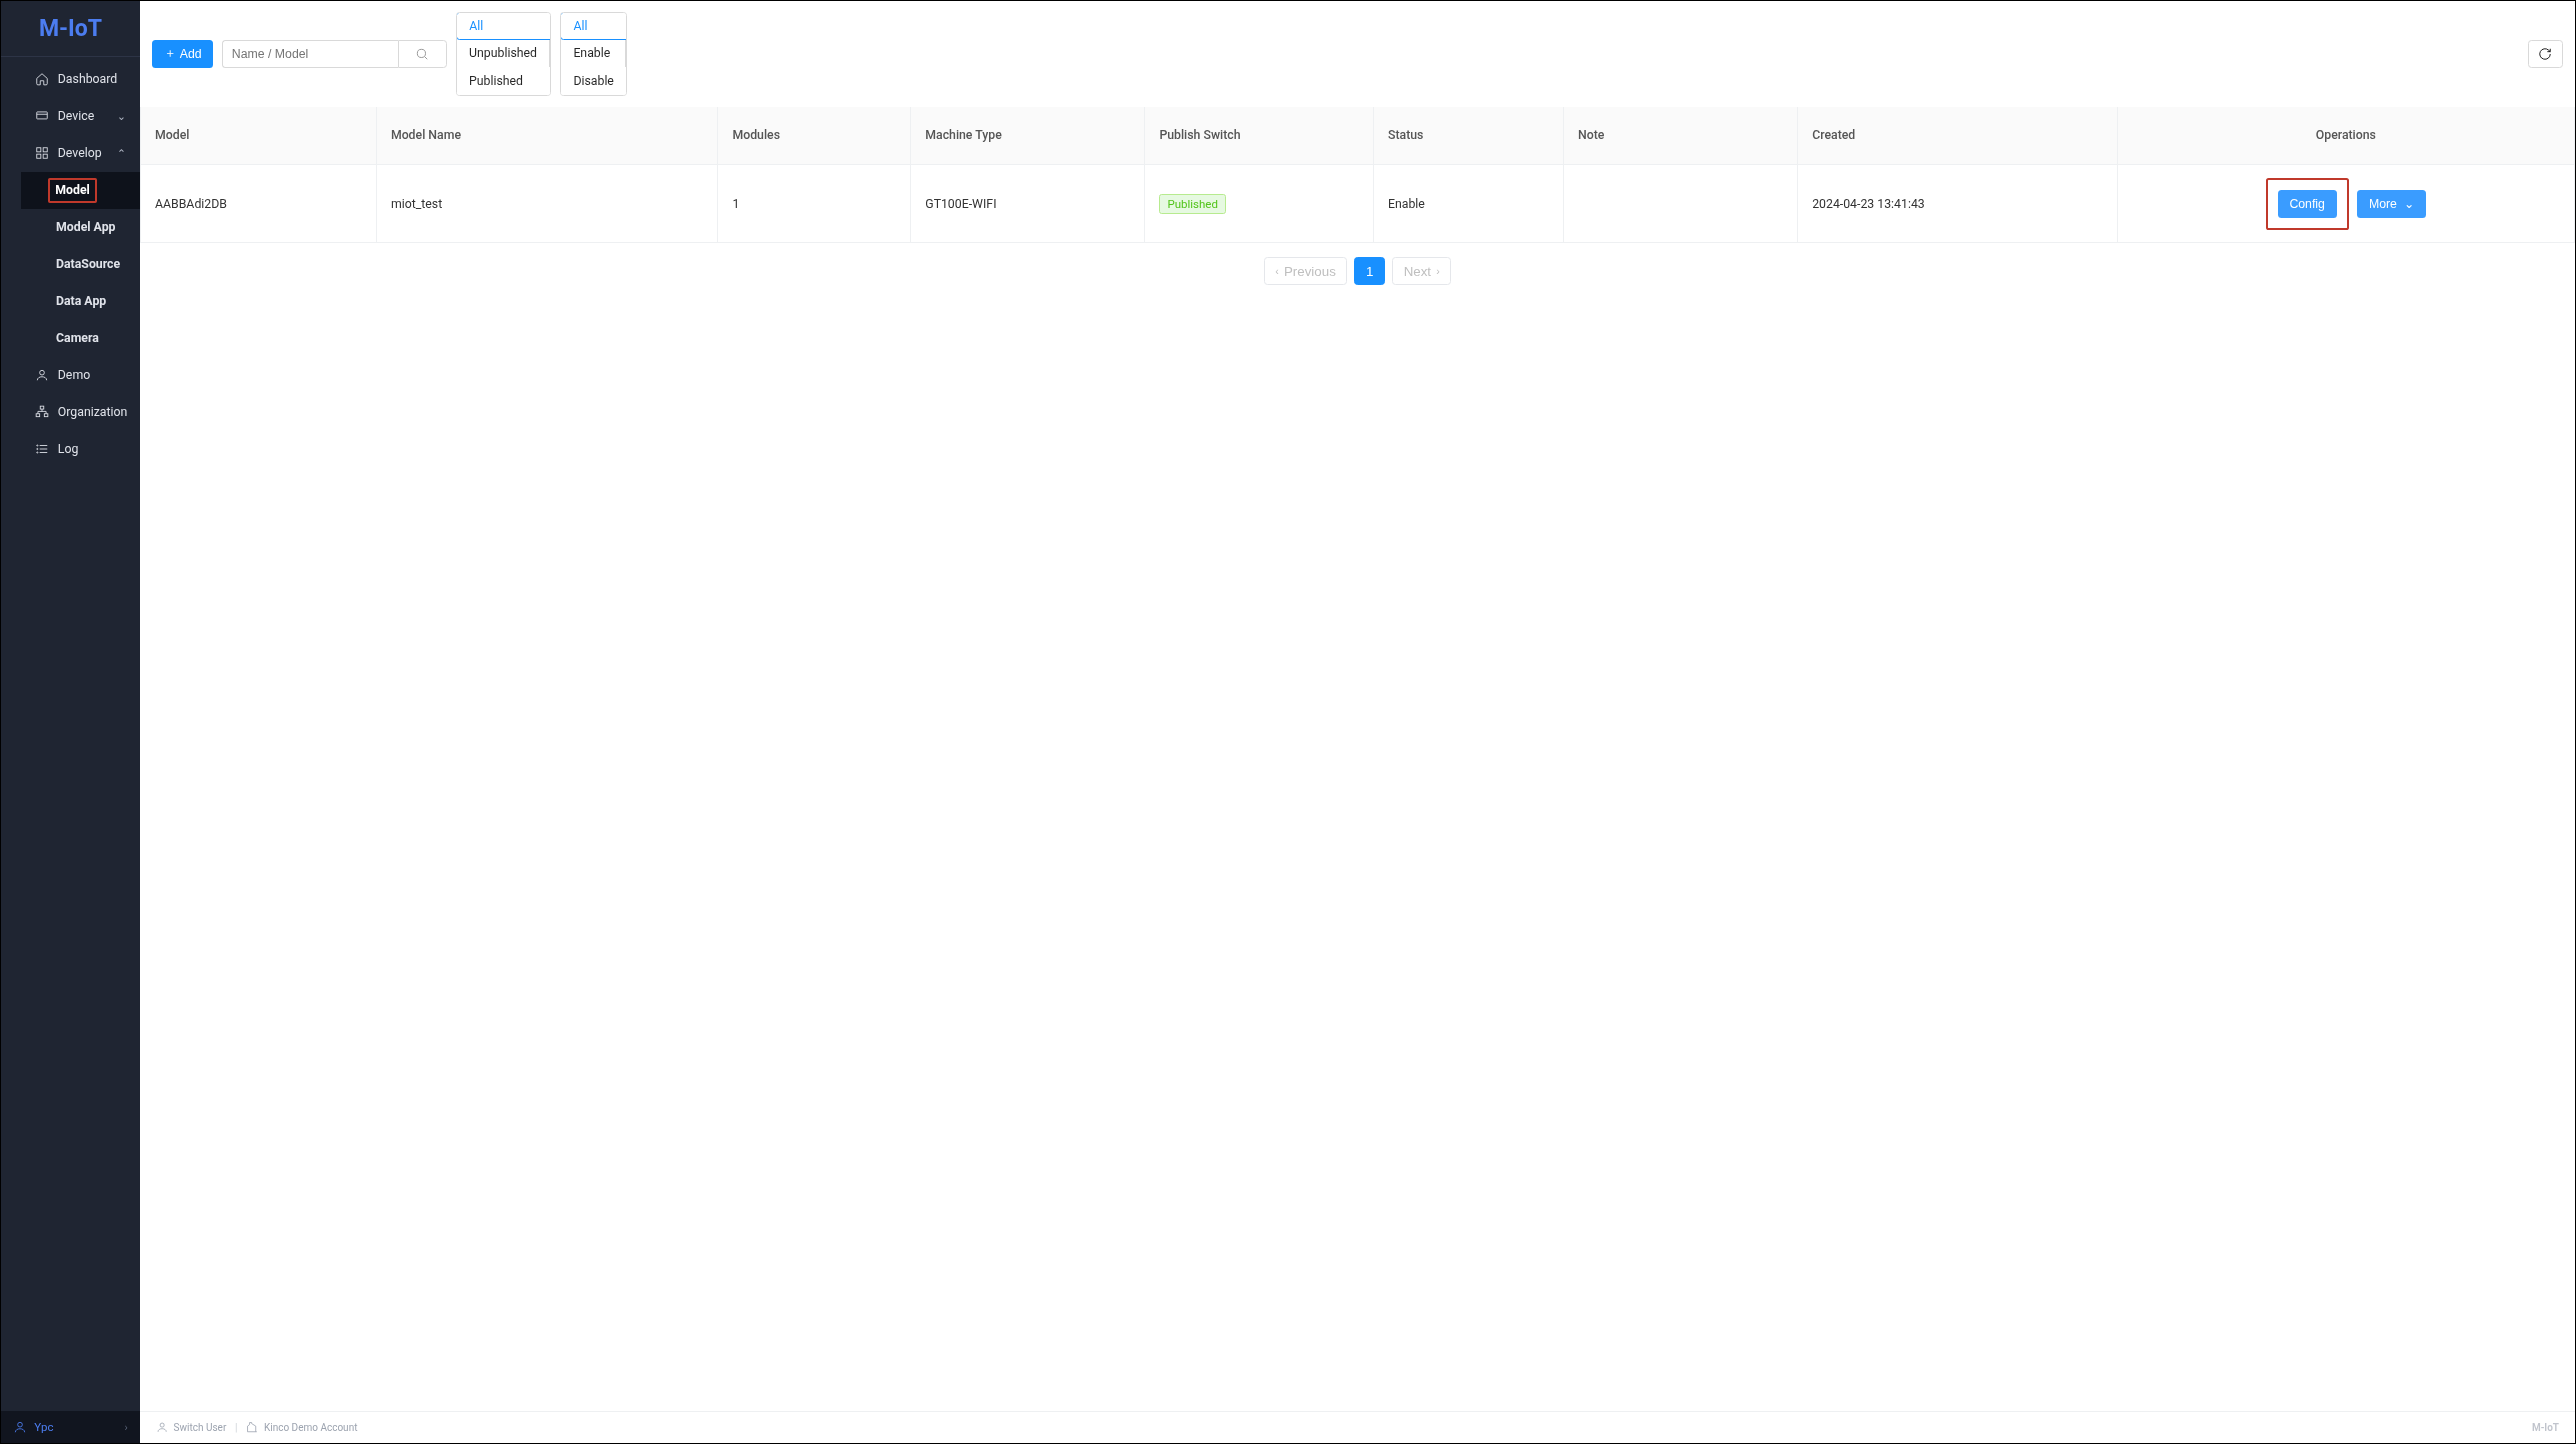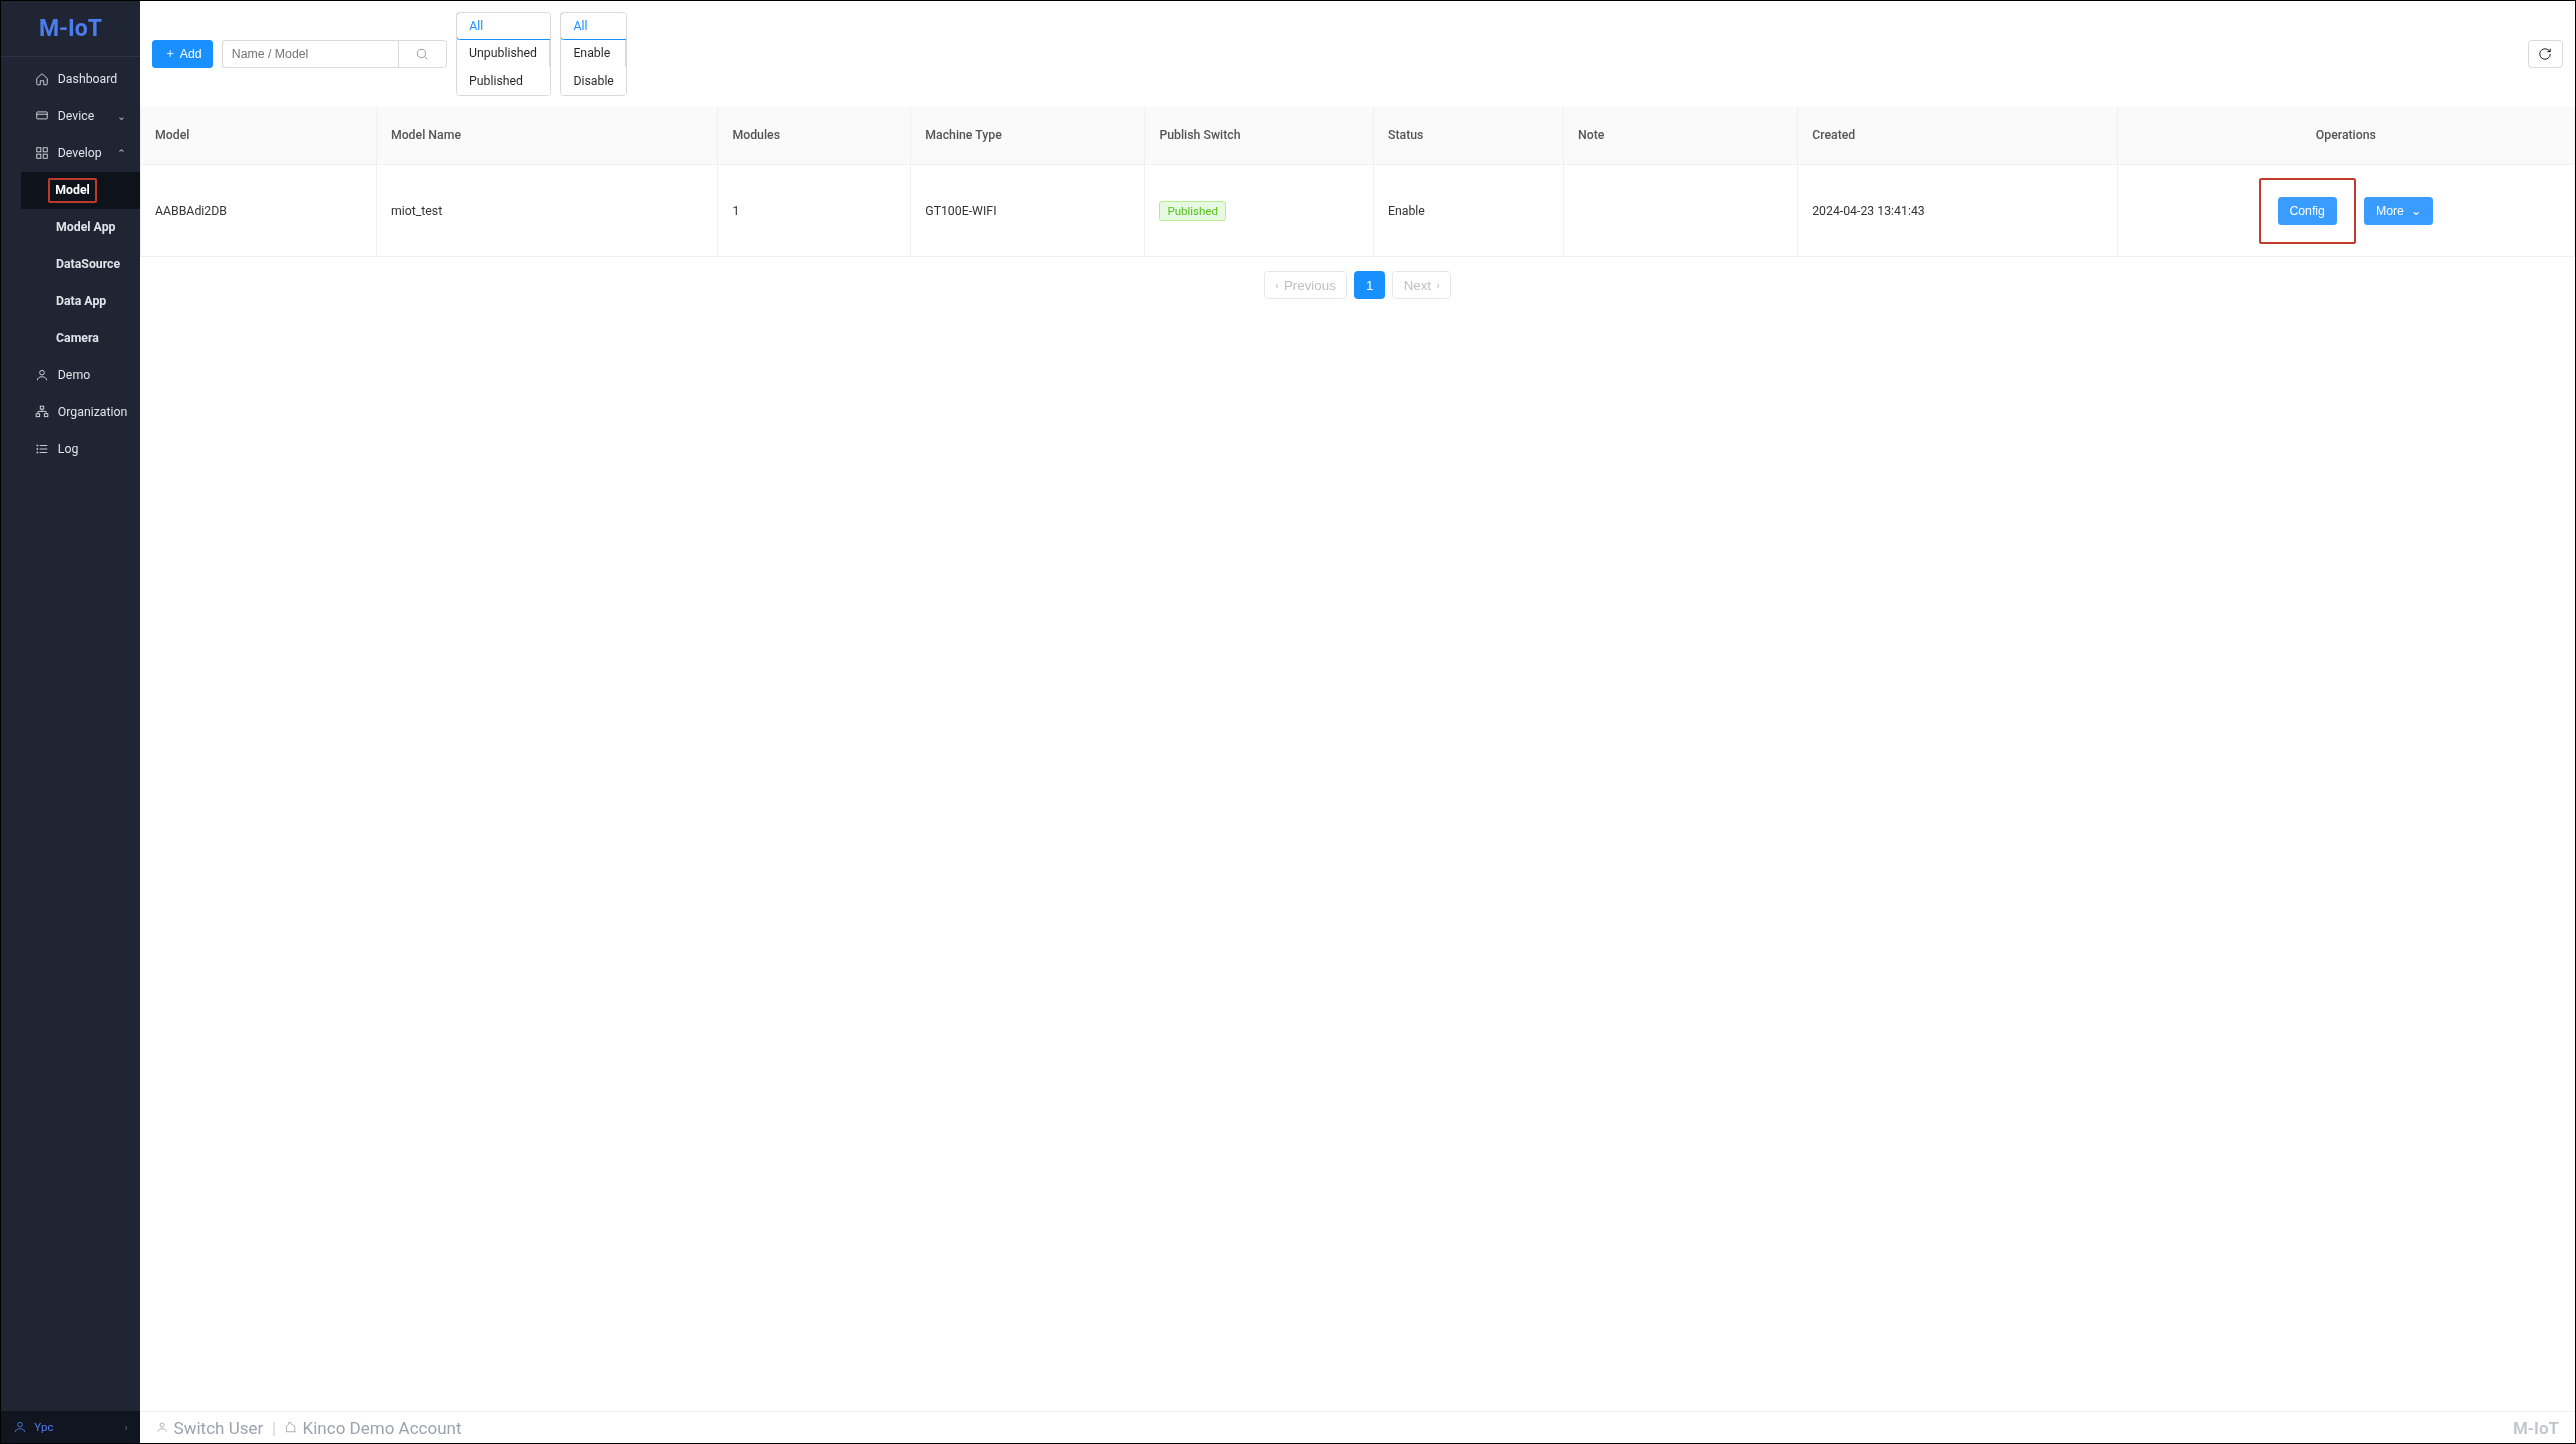--- a/index.html
+++ b/index.html
@@ -40,31 +40,31 @@
 
   
   .table-wrap { padding: 0 0px; }
   table.grid { width: 100%; border-collapse: separate; border-spacing: 0; table-layout: fixed; }
   table.grid th, table.grid td { border-right: 0.9px solid #eef0f2; border-bottom: 0.9px solid #eef0f2; padding: 12.3px 14px; text-align: left; vertical-align: middle; font-size: 12.3px; }
   table.grid th { background: #fafafa; font-weight: 500; color: #555; height: 58px; }
   table.grid th:first-child, table.grid td:first-child { border-left: 0.9px solid #eef0f2; }
   .col-model{width:8.6%} .col-name{width:12.4%} .col-modules{width:7%} .col-machine{width:8.5%} .col-pub{width:8.3%} .col-status{width:6.9%} .col-note{width:8.5%} .col-created{width:11.6%} .col-ops{width:16.6%}
   .badge-pub { display:inline-block; background:#e6f9e1; border:0.9px solid #b7eb8f; color:#52c41a; border-radius:2.6px; padding:1.8px 7px; font-size:11.5px; }
   .ops { display:flex; gap:8.8px; justify-content:center; align-items:center; }
-  .config-hl { border: 2.6px solid #c0392b; border-radius: 2.6px; padding: 17px; }
+  .config-hl { border: 2.6px solid #c0392b; border-radius: 2.6px; padding: 10px; }
   .more-chev { margin-left: 3.5px; }
 
   
   .pagination { display:flex; justify-content:center; gap:7px; padding: 14px 0 0 0; }
   .pg { height:28px; min-width:30px; padding:0 10.6px; border:0.9px solid #e5e7eb; border-radius:3.5px; background:#fff; display:flex; align-items:center; gap:5.3px; color:#bfbfbf; cursor:not-allowed; }
   .pg.num { color:#fff; background:#1890ff; border-color:#1890ff; cursor:pointer; justify-content:center; }
   .pg .arrow { font-size:10.6px; }
 
   
-  .footer { height: 32px; border-top: 0.9px solid #eef0f2; display:flex; align-items:center; padding: 0 16px; color:#9ca3af; font-size:17px; gap:8.8px; }
+  .footer { height: 32px; border-top: 0.9px solid #eef0f2; display:flex; align-items:center; padding: 0 16px; color:#9ca3af; font-size:10px; gap:8.8px; }
   .footer .divider { color:#d0d4da; }
   .footer .brand { margin-left:auto; color:#c0c4cc; font-weight:600; }
   .footer .f-ic { display:inline-flex; align-items:center; gap:5.3px; }
   .footer svg { width:12.3px; height:12.3px; stroke: currentColor; fill:none; stroke-width:1.6; }
 
   th .th-inner { line-height:1.3; }
 </style>
 </head>
 <body>
 

